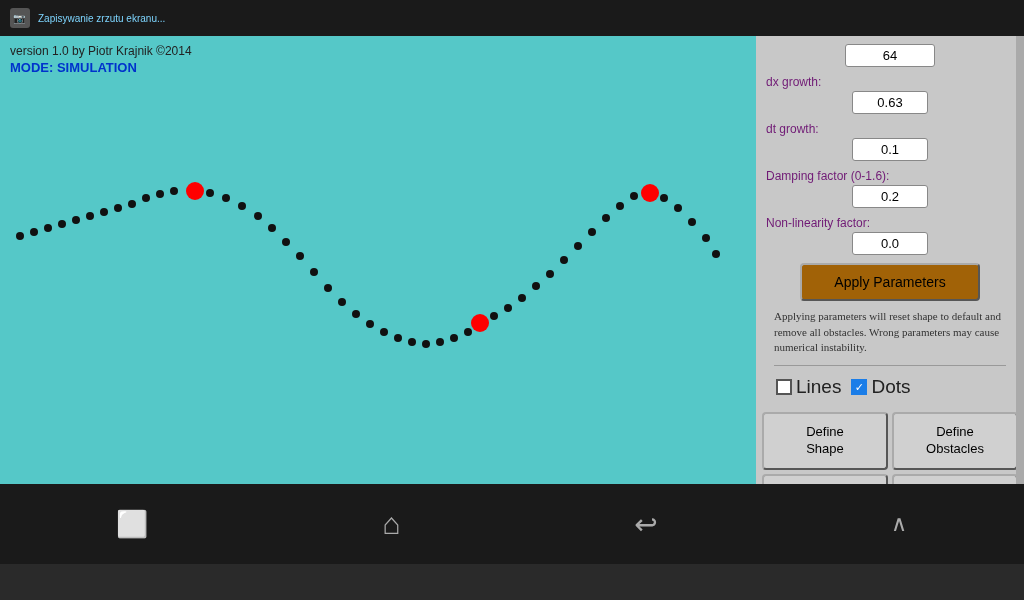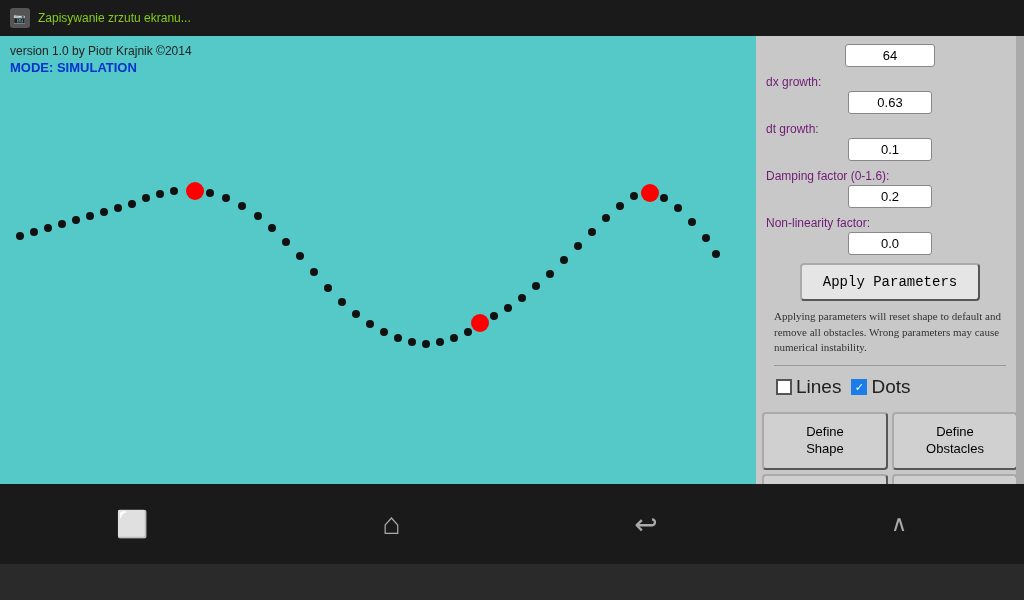--- a/index.html
+++ b/index.html
@@ -24,22 +24,22 @@
     }
     #title-bar-icon {
       width: 20px;
       height: 20px;
       background: #555;
       border-radius: 3px;
       display: flex; align-items: center; justify-content: center;
       color: white; font-size: 10px;
     }
     #title-bar-text {
-      color: #84cc16;
-      font-size: 12px;
+      color: #7dd3fc;
+      font-size: 10px;
     }
 
     
     #main-content {
       display: flex;
       width: 100%;
       height: 448px; 
       background: #b0b0b0;
     }
 
@@ -94,42 +94,41 @@
 
     .param-label {
       font-size: 12px;
       color: #701a75;
       margin-top: 8px;
       display: block;
     }
 
     .param-input {
       display: block;
-      width: 84px;
+      width: 76px;
       margin: 2px auto;
       padding: 3px 6px;
       border: 1px solid #888;
       border-radius: 3px;
       background: white;
       font-size: 13px;
       text-align: center;
     }
 
     #apply-btn {
       display: block;
       width: 180px;
       margin: 8px auto 4px auto;
       padding: 8px 0;
-      background: #e5e5e5;
+      background: #a16207;
       border: 2px outset #aaa;
       border-radius: 4px;
       font-size: 14px;
       cursor: pointer;
       text-align: center;
-      font-family: Liberation Mono, monospace;
     }
 
     #apply-note {
       font-size: 11px;
       color: #333;
       padding: 4px 8px;
       line-height: 1.4;
       font-family: Liberation Serif, serif;
     }
 

